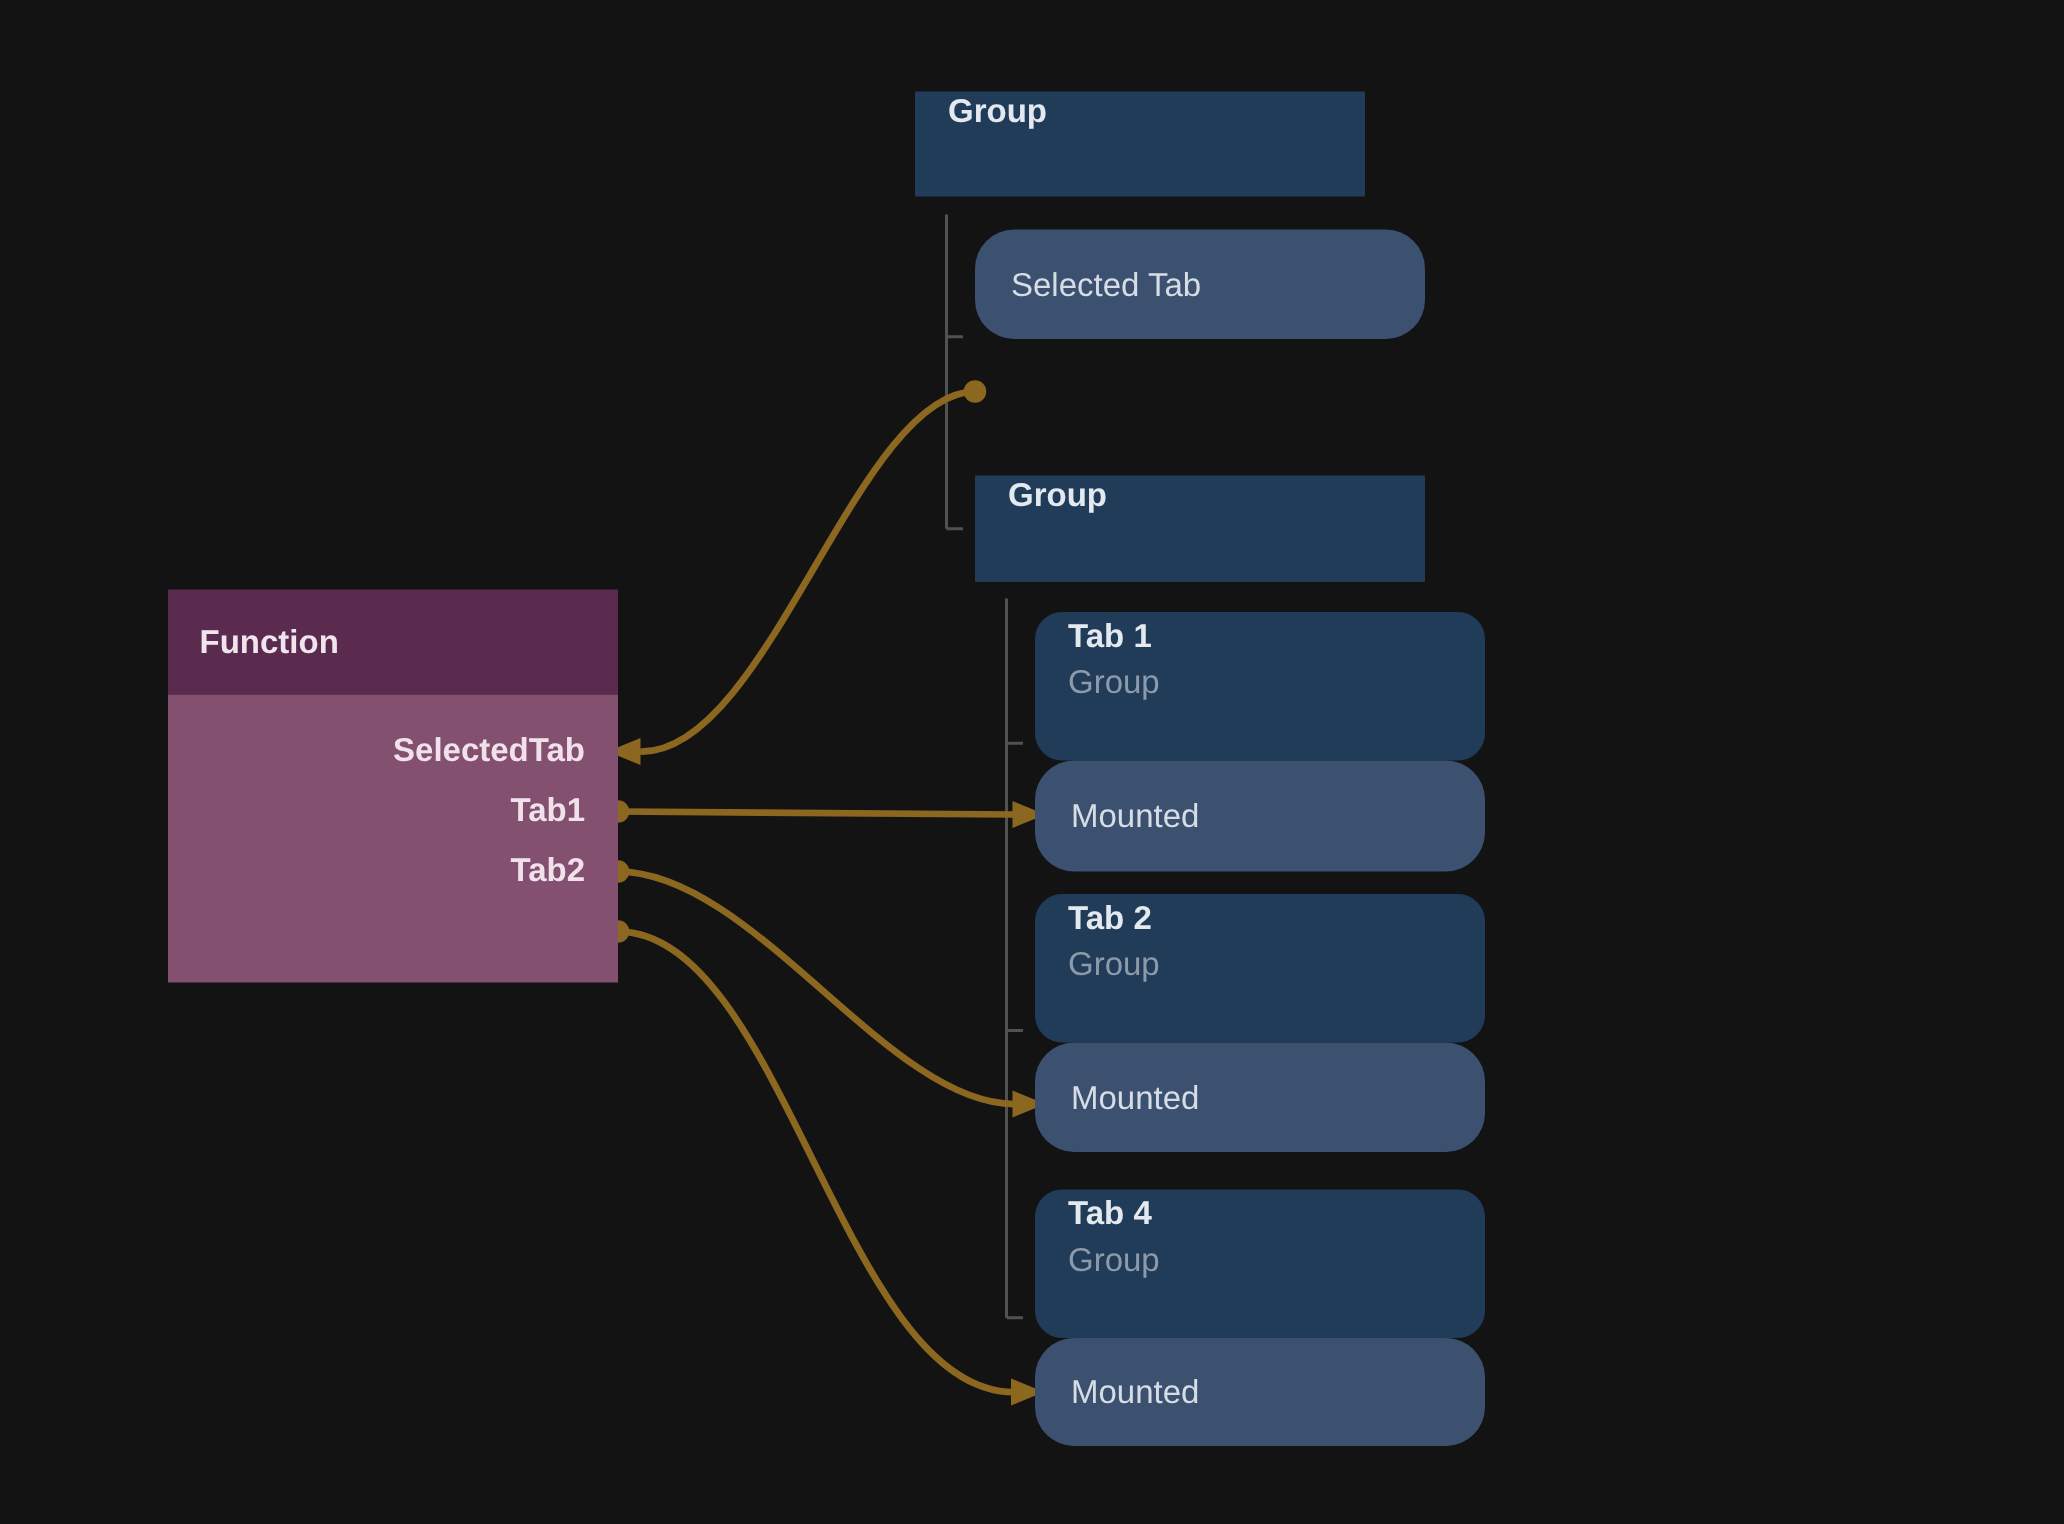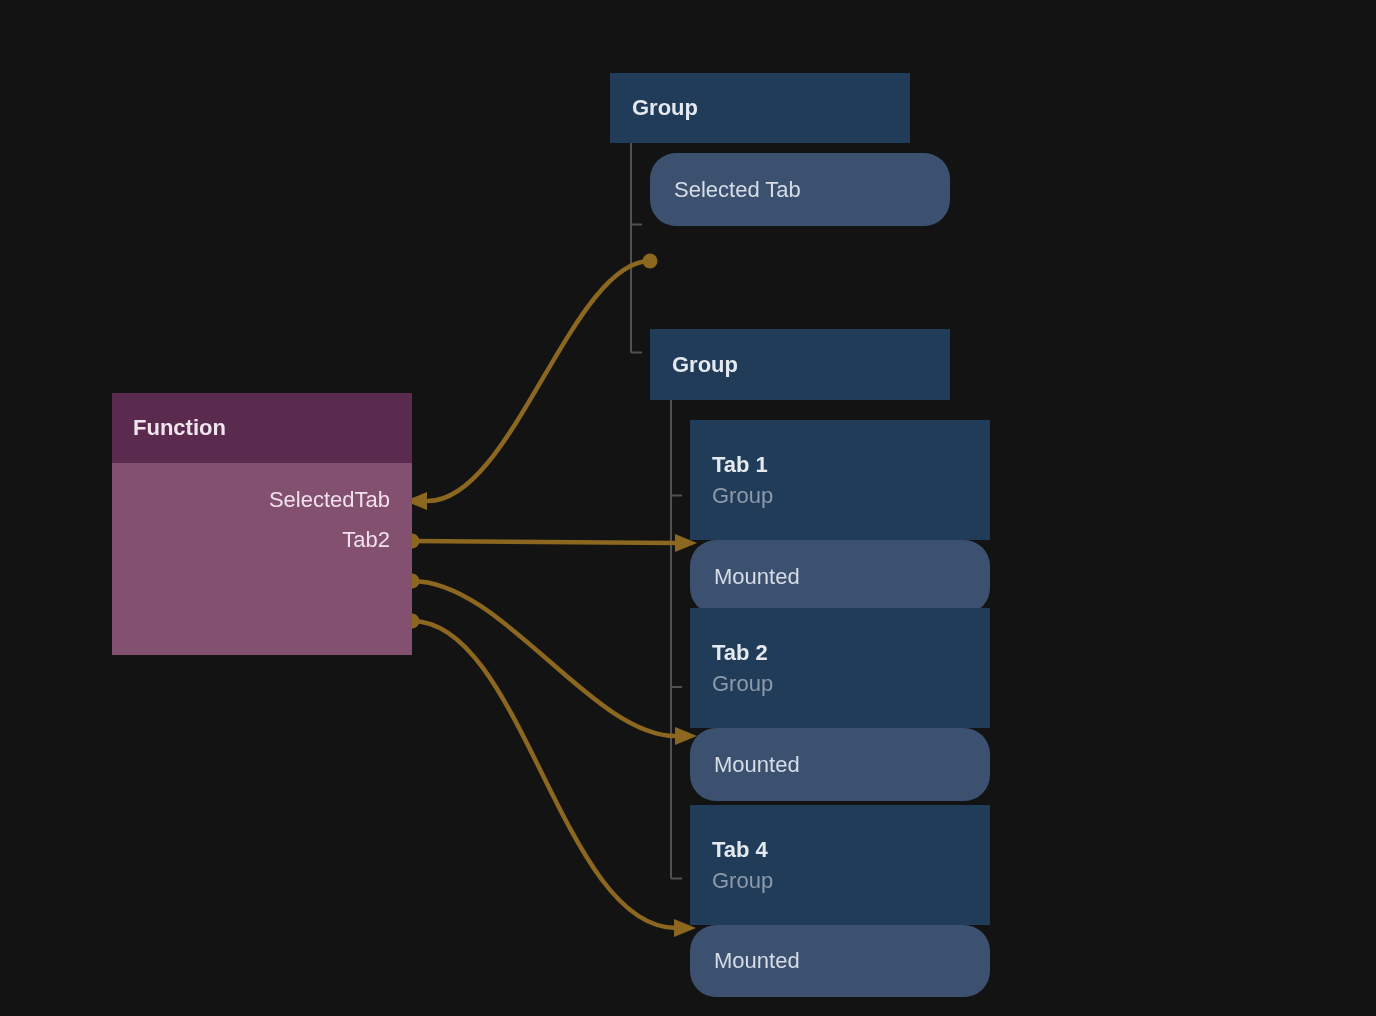--- a/index.html
+++ b/index.html
@@ -23,26 +23,25 @@
     position:relative;
     width:1376px;height:1016px;
     background:var(--background);
     overflow:hidden;
   }
   .node{position:absolute;width:300px;}
   .node-header{
     background:var(--node-header-blue);
     color:var(--title-text);
     font-size:22px;font-weight:700;
-    display:flex;align-items:center;
+    display:flex;align-items:flex-start;
     padding:0 22px;
-    margin-top:12px;
   }
   .node-header.single{height:70px;}
-  .node-header.tall{height:120px;}
+  .node-header.tall{height:99px;border-radius:18px;}
   .header-lines{display:flex;flex-direction:column;justify-content:center;line-height:31px;}
   .node-subtitle{
     color:var(--subtitle-text);
     font-size:22px;font-weight:400;
   }
   .node-row{
     background:var(--node-row-blue);
     color:var(--row-text);
     font-size:22px;font-weight:400;
     display:flex;align-items:center;
@@ -61,21 +60,21 @@
   .fn-body{
     background:var(--function-body);
     height:192px;
     padding-top:17px;
   }
   .fn-port{
     height:40px;
     display:flex;align-items:center;justify-content:flex-end;
     padding-right:22px;
     color:var(--port-text);
-    font-size:22px;font-weight:400;
+    font-size:22px;font-weight:700;
   }
   svg.overlay{
     position:absolute;left:0;top:0;
     pointer-events:none;
   }
   .tree{stroke:var(--tree-line);stroke-width:2;fill:none;}
   .wire{stroke:var(--wire);stroke-width:4.5;fill:none;stroke-linecap:round;}
   .wire-end{fill:var(--wire);stroke:none;}
 </style>
 </head>
@@ -169,18 +168,21 @@
 
   <div class="fn-node">
     <div class="fn-header">
       <span>Function</span>
     </div>
     <div class="fn-body">
       <div class="fn-port">
         <span>SelectedTab</span>
       </div>
       <div class="fn-port">
+        <span>Tab1</span>
+      </div>
+      <div class="fn-port">
         <span>Tab2</span>
       </div>
     </div>
   </div>
 
 </div>
 
 </body></html>

